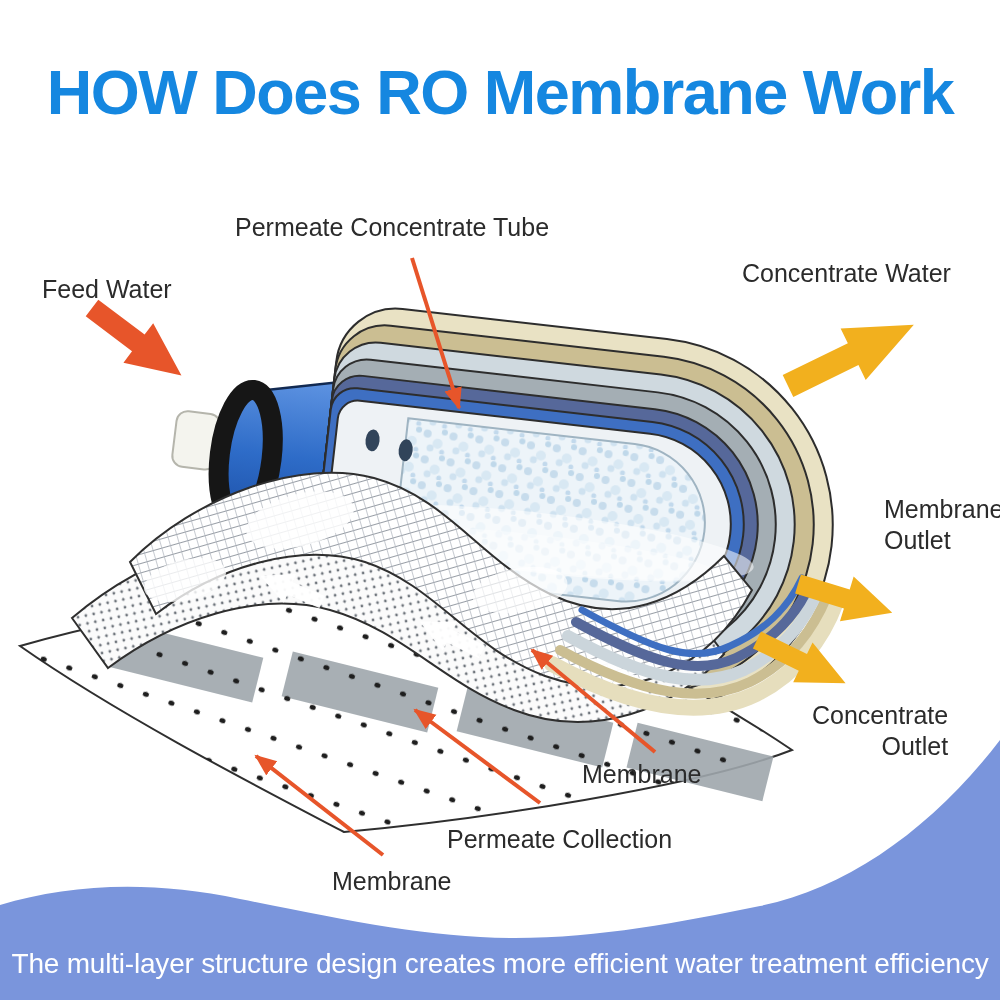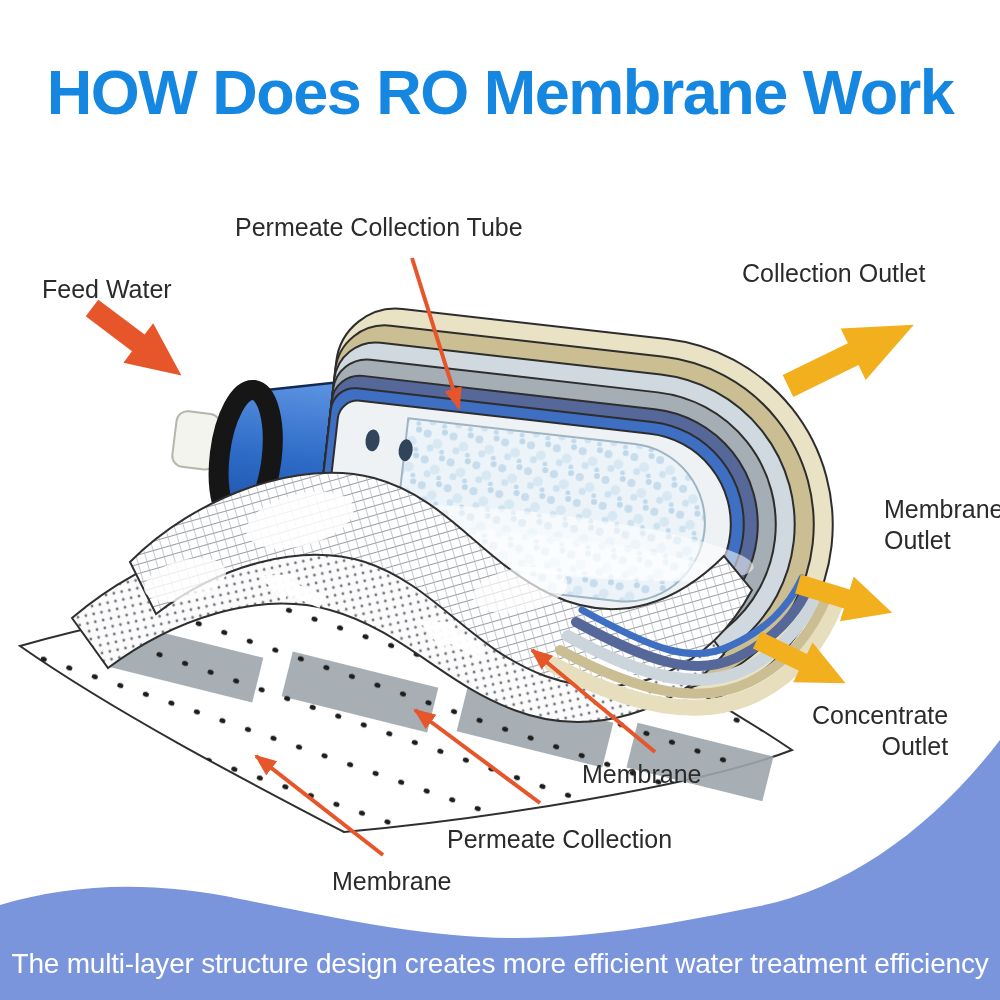--- a/index.html
+++ b/index.html
@@ -119,25 +119,25 @@
     <use href="#fatArrow" fill="#E7552A" transform="translate(92,308) rotate(37) scale(1.0,0.95)"></use>
     <use href="#fatArrow" fill="#F2B01E" transform="translate(788,386) rotate(-26) scale(1.25,1.1)"></use>
     <use href="#fatArrow" fill="#F2B01E" transform="translate(798,584) rotate(17) scale(0.88,0.9)"></use>
     <use href="#fatArrow" fill="#F2B01E" transform="translate(757,640) rotate(26) scale(0.88,0.85)"></use>
 
     <path d="M0 905 C70 884, 150 880, 240 899 C350 921, 430 938, 515 938 C600 938, 680 922, 760 906 C850 888, 935 825, 1000 740 L1000 1000 L0 1000 Z" fill="#7A95DC"></path>
   </svg>
 
   <div class="title">HOW Does RO Membrane Work</div>
 
-  <div class="lbl" style="left:235px;top:212px;">Permeate Collection Tube</div>
+  <div class="lbl" style="left:235px;top:212px;">Permeate Concentrate Tube</div>
 
   <div class="lbl" style="left:42px;top:274px;">Feed Water</div>
 
-  <div class="lbl" style="left:742px;top:258px;">Collection Outlet</div>
+  <div class="lbl" style="left:742px;top:258px;">Concentrate Water</div>
 
   <div class="lbl" style="left:884px;top:494px;">
     <span style="display:block">Membrane</span>
     <span style="display:block">Outlet</span>
   </div>
 
   <div class="lbl" style="left:812px;top:700px;text-align:right;">
     <span style="display:block">Concentrate</span>
     <span style="display:block">Outlet</span>
   </div>

